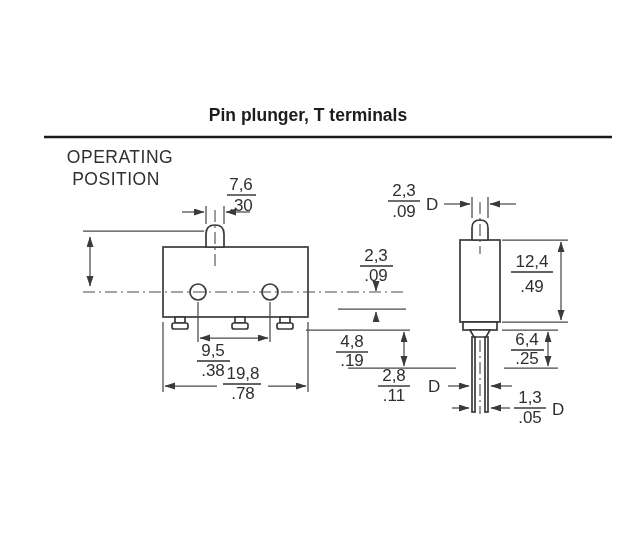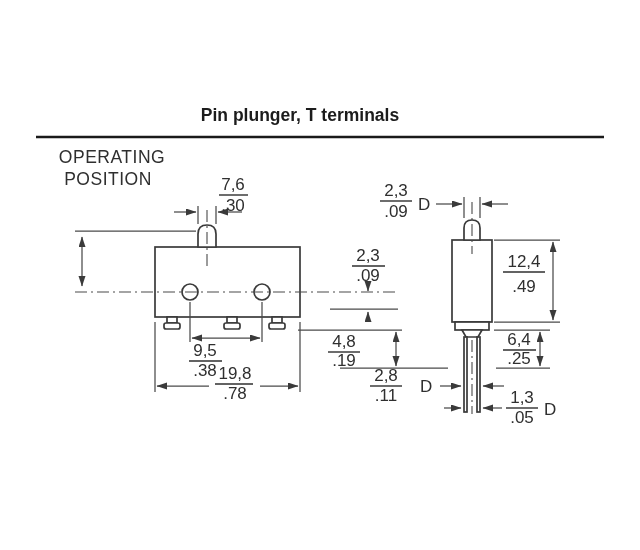--- a/index.html
+++ b/index.html
@@ -9,20 +9,21 @@
     width: 640px;
     height: 550px;
     overflow: hidden;
     font-family: "Liberation Sans", sans-serif;
   }
   .stage {
     position: relative;
     width: 596px;
     height: 550px;
     background: #ffffff;
+    padding-left: 8px;
   }
   svg text {
     fill: #2f2f2f;
     font-family: "Liberation Sans", sans-serif;
     font-size: 17px;
   }
   svg text.title {
     font-weight: 700;
     font-size: 17.5px;
     fill: #1c1c1c;

